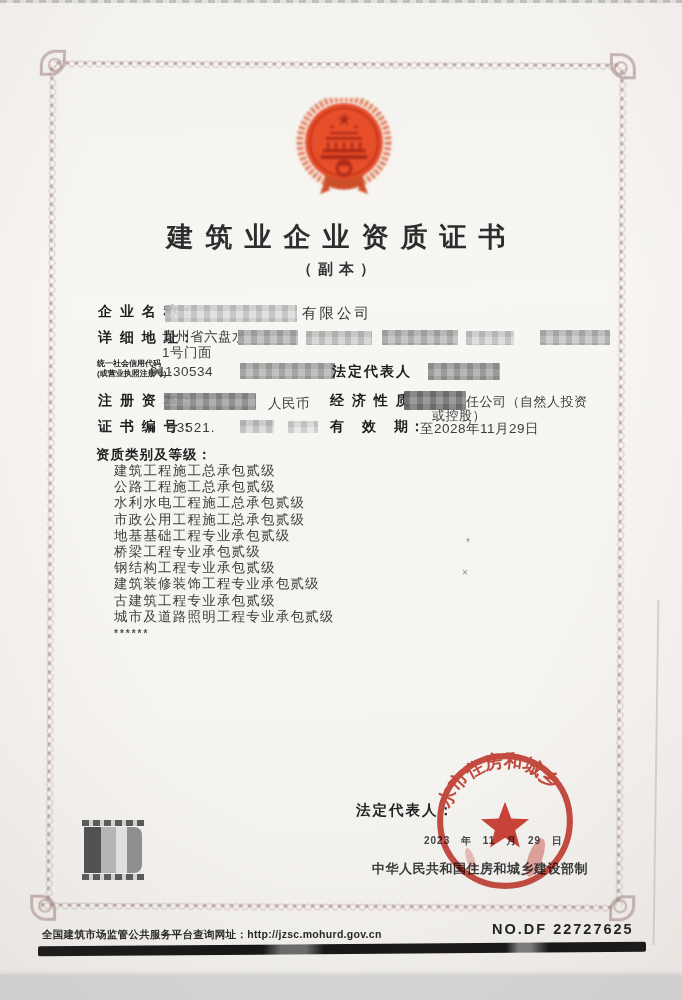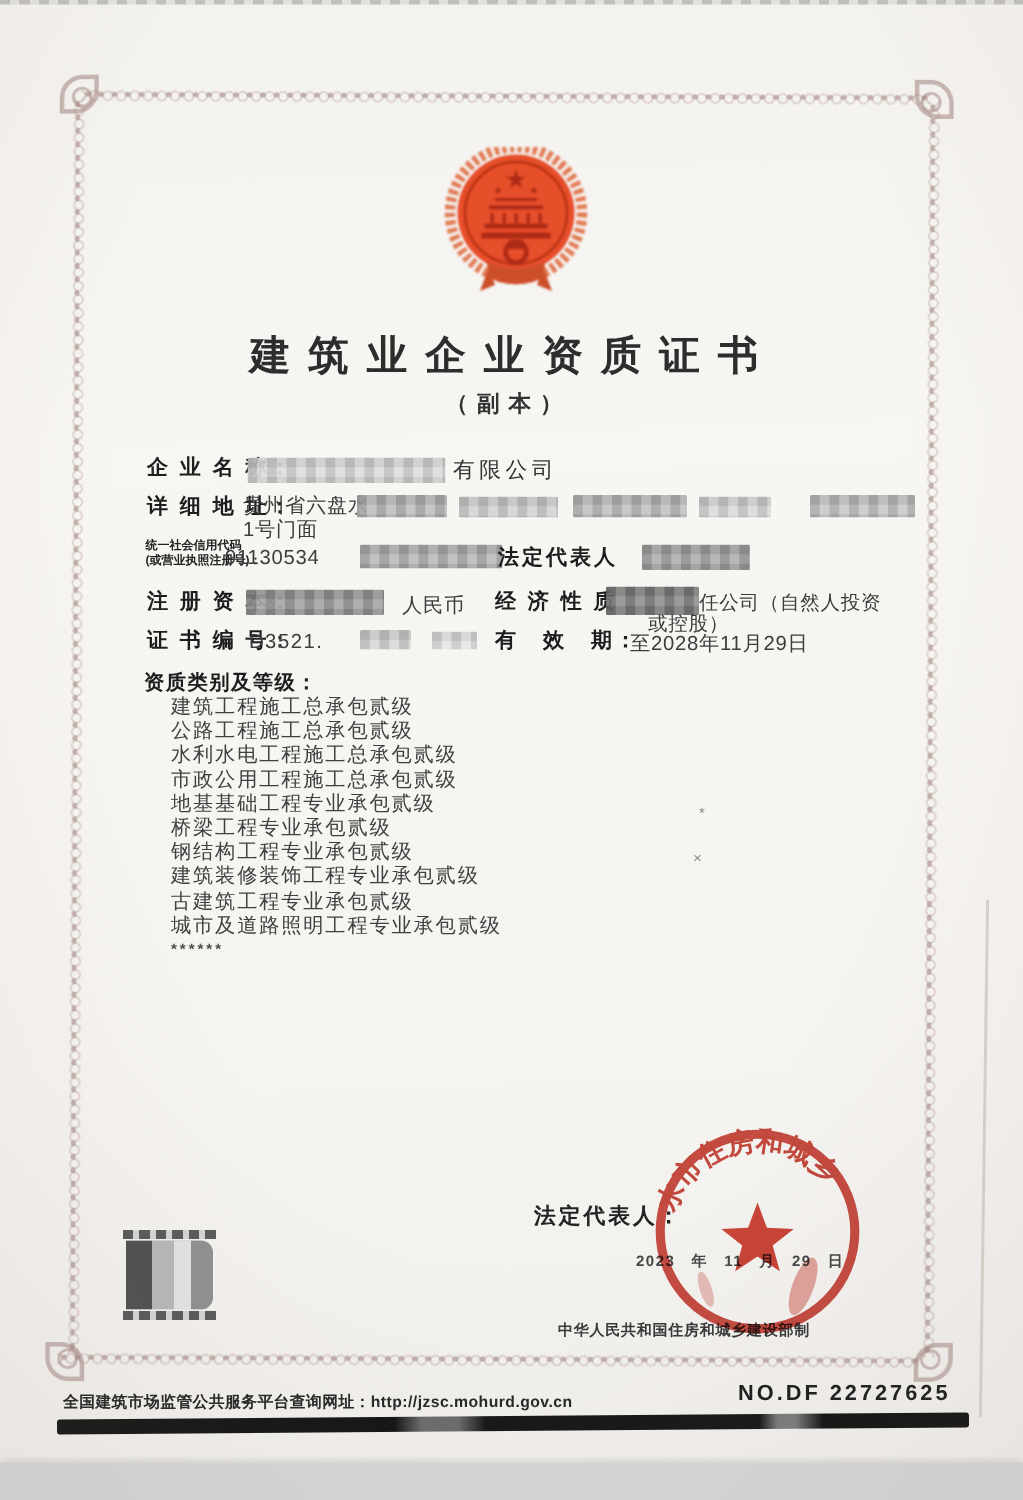--- a/index.html
+++ b/index.html
@@ -57,22 +57,22 @@
   .qual-header{position:absolute;left:96px;top:446px;font-weight:700;font-size:13.5px;color:#1e1e1e;letter-spacing:1px;}
   .qual-list{position:absolute;left:114px;top:463px;}
   .qual-item{height:16.2px;line-height:16.2px;font-size:13.5px;color:#404040;letter-spacing:1.2px;white-space:nowrap;}
   .asterisks{position:absolute;left:114px;top:628px;font-size:10px;letter-spacing:2px;color:#4e4e4e;font-weight:700;}
 
   .stray{position:absolute;font-size:10px;color:#8b8b8b;}
 
   .issuer{position:absolute;left:356px;top:801px;font-weight:700;font-size:14.5px;color:#232323;letter-spacing:2px;z-index:1;}
   .issue-date{position:absolute;left:424px;top:834px;font-weight:700;font-size:10px;color:#454545;
     word-spacing:7px;letter-spacing:1px;z-index:1;white-space:nowrap;}
-  .made-by{position:absolute;left:372px;top:860px;font-weight:700;font-size:10px;color:#3a3a3a;
-    letter-spacing:.5px;z-index:1;white-space:nowrap;margin-top:20px;}
+  .made-by{position:absolute;left:372px;top:860px;font-weight:700;font-size:13px;color:#3a3a3a;
+    letter-spacing:.5px;z-index:1;white-space:nowrap;}
   .stamp{position:absolute;left:430px;top:746px;z-index:2;mix-blend-mode:multiply;filter:blur(.5px);}
 
   
   .qr{position:absolute;left:84px;top:820px;width:58px;height:60px;}
   .qr .bar{position:absolute;left:-2px;right:-2px;height:6px;opacity:.85;
     background:repeating-linear-gradient(90deg,#3e3e3e 0 7px,#cfcfcf 7px 11px);}
   .qr .bar.t{top:0}.qr .bar.b{bottom:0}
   .qr .body{position:absolute;top:7px;bottom:7px;left:0;right:0;border-radius:0 8px 8px 0;
     background-color:#bdbdbd;
     background-image:

